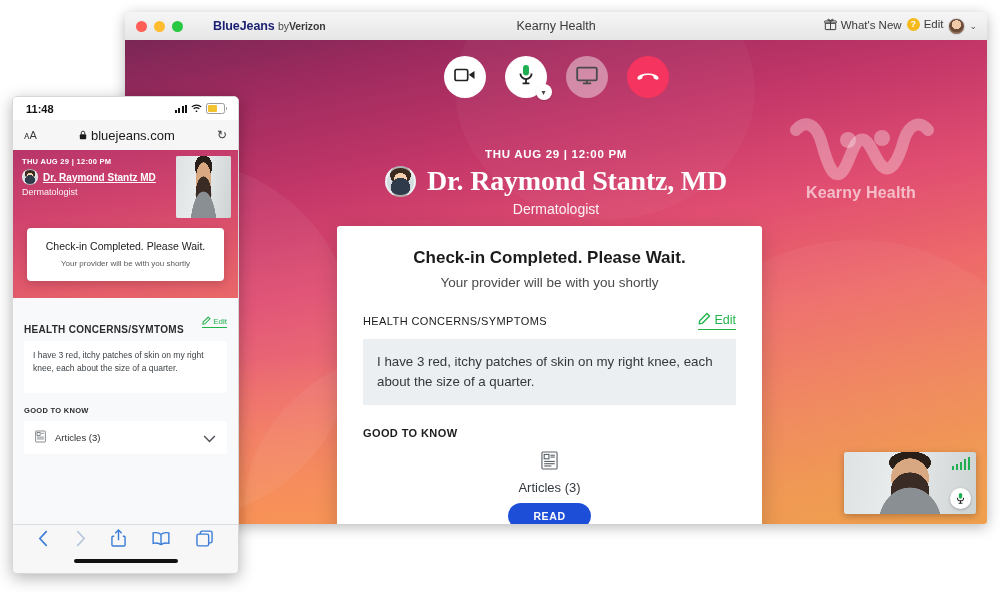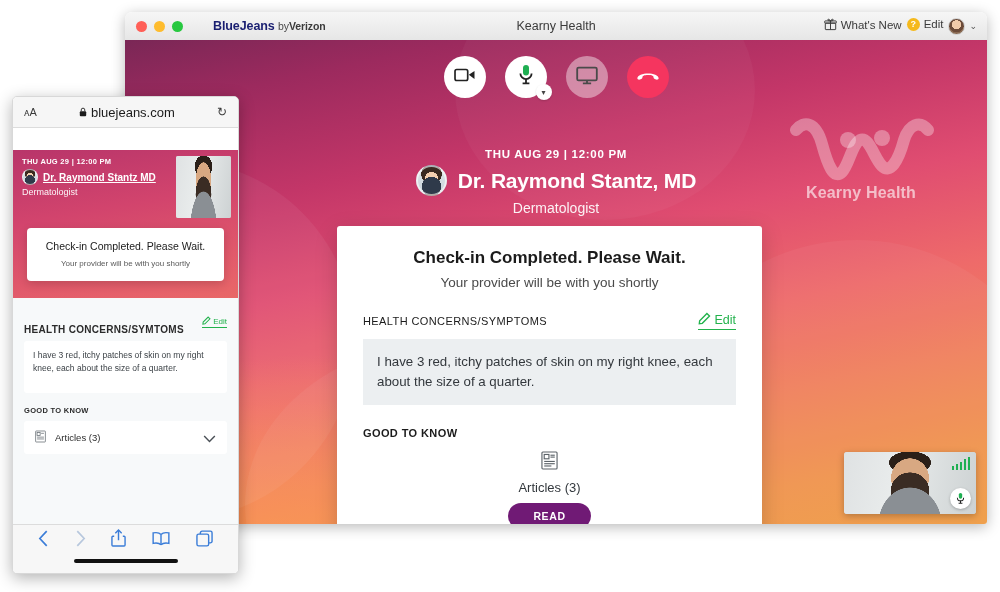--- a/index.html
+++ b/index.html
@@ -83,21 +83,21 @@
   #meet-name-row{display:flex;align-items:center;justify-content:center;gap:11px;margin-top:5px;}
   #doc-avatar{
     width:31px;height:31px;border-radius:50%;
     background:
       radial-gradient(circle at 50% 72%, #2f3a4a 0 40%, rgba(0,0,0,0) 41%),
       radial-gradient(circle at 50% 44%, #f3cfae 0 33%, rgba(0,0,0,0) 34%),
       radial-gradient(circle at 50% 26%, #3a2a20 0 42%, rgba(0,0,0,0) 43%),
       linear-gradient(#dfe6ea,#c9d3d9);
     border:2px solid rgba(255,255,255,.6);box-sizing:border-box;
   }
-  #doc-name{font-size:21px;font-weight:bold;letter-spacing:-.2px;}
+  #doc-name{font-size:28px;font-weight:bold;letter-spacing:-.2px;font-family:Liberation Serif, serif;}
   #doc-spec{font-size:14px;margin-top:4px;color:rgba(255,255,255,.93);}
 
   
   #card{
     position:absolute;left:212px;top:186px;width:425px;background:#fff;
     border-radius:3px;box-shadow:0 6px 22px rgba(0,0,0,.18);
     padding:22px 26px 26px;box-sizing:border-box;
   }
   #card-title{text-align:center;font-size:17px;font-weight:bold;color:#1b1b1b;}
   #card-sub{text-align:center;font-size:13.5px;color:#4a4a4a;margin-top:7px;}
@@ -106,21 +106,21 @@
   .edit-btn{display:flex;align-items:center;gap:3px;color:#22b24c;font-size:12.5px;cursor:pointer;border-bottom:1px solid #22b24c;padding-bottom:1px;}
   #symptoms-box{
     margin-top:9px;background:#eceff1;color:#33383d;font-size:13.3px;line-height:1.52;
     padding:13px 14px;min-height:62px;box-sizing:border-box;
   }
   #gtk-label{font-size:11px;font-weight:bold;letter-spacing:.4px;color:#1b1b1b;margin-top:22px;}
   #gtk-row{display:flex;justify-content:space-around;margin-top:12px;}
   .gtk-item{display:flex;flex-direction:column;align-items:center;gap:6px;width:150px;}
   .gtk-name{font-size:13px;color:#33383d;}
   .gtk-btn{
-    background:#701a75;color:#fff;font-size:10.5px;font-weight:bold;letter-spacing:.6px;
+    background:#1d4ed8;color:#fff;font-size:10.5px;font-weight:bold;letter-spacing:.6px;
     border-radius:14px;padding:7px 0;width:83px;text-align:center;cursor:pointer;margin-top:2px;
   }
 
   
   #watermark{position:absolute;right:36px;top:78px;width:180px;text-align:center;pointer-events:none;}
   #wm-text{font-size:16px;font-weight:bold;color:rgba(255,255,255,.62);letter-spacing:.2px;margin-top:-16px;}
 
   
   #selfview{
     position:absolute;right:11px;bottom:10px;width:132px;height:62px;
@@ -367,20 +367,41 @@
           <line x1="8" y1="15.2" x2="8" y2="19" stroke="#222" stroke-width="1.8"></line>
           <line x1="4.6" y1="19.4" x2="11.4" y2="19.4" stroke="#222" stroke-width="1.8"></line>
         </svg>
       </span>
     </div>
   </div>
 </div>
 
 <div id="phone">
 
+  <div id="ph-status">
+    <span>11:48</span>
+    <span class="right">
+      <span class="sig">
+        <i style="height:3px"></i>
+          <i style="height:5px"></i>
+          <i style="height:6.5px"></i>
+          <i style="height:8px"></i>
+      </span>
+      <span>
+        <svg width="11" height="9" viewBox="0 0 14 11" fill="none" stroke="#111" stroke-width="1.5">
+          <path d="M1 3.4a9 9 0 0 1 12 0"></path>
+            <path d="M3.3 6a5.6 5.6 0 0 1 7.4 0"></path>
+          <circle cx="7" cy="9" r="1.1" fill="#111" stroke="none"></circle>
+        </svg>
+      </span>
+      <span class="batt">
+          <i></i>
+        </span>
+    </span>
+  </div>
 
   <div id="ph-urlbar">
     <span id="ph-aa">ᴀA</span>
     <span id="ph-url">
       <span>
         <svg width="8" height="10" viewBox="0 0 10 12" fill="#1b1b1b">
           <rect x="1" y="5" width="8" height="6.4" rx="1.2"></rect>
           <path d="M2.8 5V3.4a2.2 2.2 0 0 1 4.4 0V5" fill="none" stroke="#1b1b1b" stroke-width="1.1"></path>
         </svg>
       </span>

